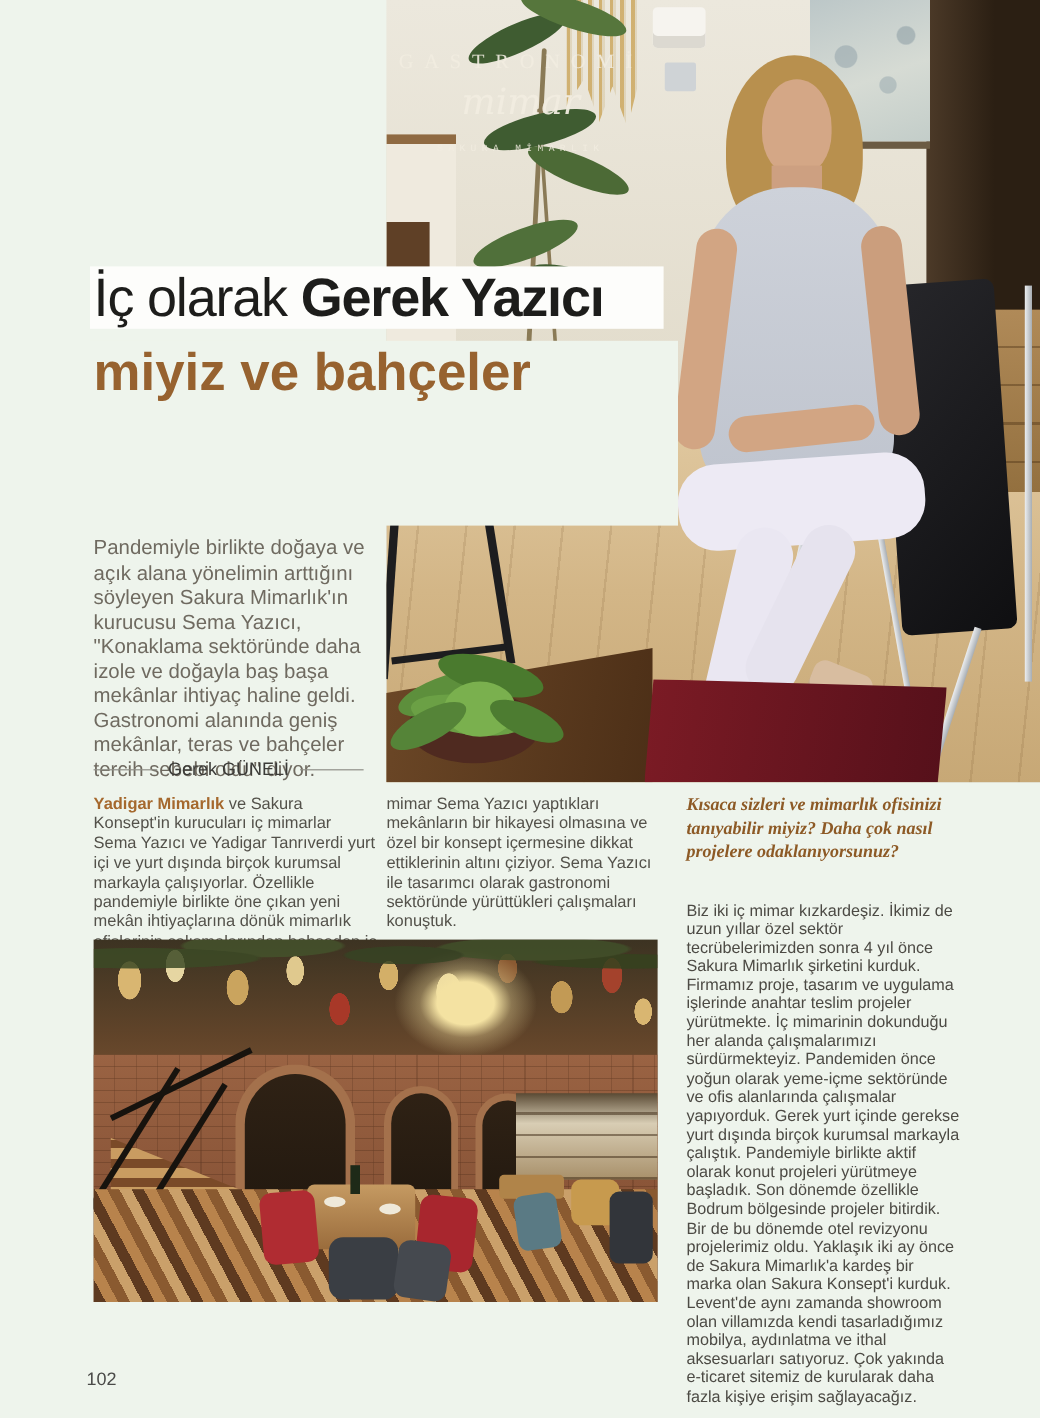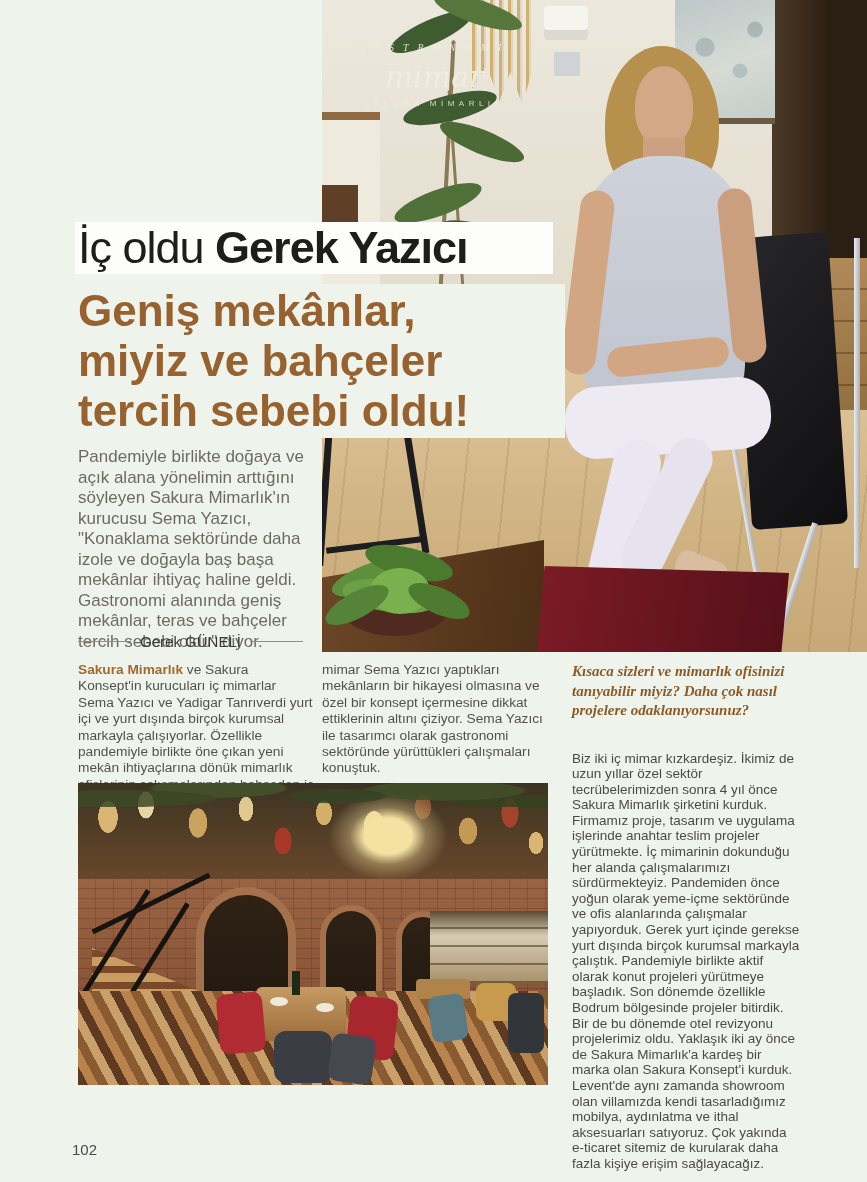--- a/index.html
+++ b/index.html
@@ -27,23 +27,23 @@
         background:radial-gradient(circle at 30% 40%,#8fa0a8 0 9%,transparent 10%),
                    radial-gradient(circle at 65% 60%,#97a8ae 0 7%,transparent 8%),
                    radial-gradient(circle at 80% 25%,#8698a0 0 6%,transparent 7%);}
   .pendant{left:150px;top:0;width:62px;height:106px;opacity:.95;
         background:repeating-linear-gradient(90deg,#cfae6c 0 3px,rgba(190,160,95,.25) 3px 5px,transparent 5px 9px);
         clip-path:polygon(0 0,100% 0,100% 58%,82% 100%,62% 68%,44% 96%,24% 62%,0 84%);}
   .thermostat{left:222px;top:6px;width:44px;height:34px;background:#f6f4ef;border-radius:4px;
         box-shadow:inset 0 -10px 0 #dcd9d1;}
   .wall-switch{left:232px;top:52px;width:26px;height:24px;background:#cfd3d6;border-radius:2px;}
   .hero-caption{left:2px;top:42px;width:220px;text-align:center;color:#f2ede1;}
-  .hero-kicker{font-size:10px;letter-spacing:9px;font-family:"Liberation Serif",serif;opacity:.9;font-style:italic;}
+  .hero-kicker{font-size:17px;letter-spacing:9px;font-family:"Liberation Serif",serif;opacity:.9;}
   .hero-script{font-family:"DejaVu Serif",serif;font-style:italic;font-size:30px;margin-top:6px;opacity:.95;}
-  .hero-sub{font-size:8px;letter-spacing:4.5px;margin-top:5px;font-family:Liberation Sans, sans-serif;opacity:.85;}
+  .hero-sub{font-size:8px;letter-spacing:4.5px;margin-top:17px;font-family:Liberation Mono, monospace;opacity:.85;}
   .cabinet-left{left:0;top:112px;width:58px;height:190px;background:#efeade;border-top:8px solid #8f6a42;}
   .cabinet-dark{left:0;top:185px;width:36px;height:40px;background:#5f4026;}
   .plant{left:55px;top:0;width:150px;height:390px;}
   .plant i{position:absolute;display:block;background:#3f5c31;border-radius:50%;}
   .plant i.t{background:#8a7a56;border-radius:2px;}
   .leg{position:absolute;background:linear-gradient(90deg,#eceef0,#a7adb3);}
   .chair-back{left:420px;top:235px;width:96px;height:292px;border-radius:8px;transform:rotate(-4deg);
         background:linear-gradient(135deg,#27272b,#0f0f11);}
   .woman{left:225px;top:40px;width:260px;height:612px;}
   .woman i{position:absolute;display:block;}
@@ -201,36 +201,34 @@
     </div>
 
     <div class="abs hero-caption">
       <div class="hero-kicker">GASTRONOMİ</div>
       <div class="hero-script">mimar</div>
       <div class="hero-sub">SAKURA MİMARLIK</div>
     </div>
   </div>
 
   <div class="abs hl-white">
-    <div class="t"><span>İç oldu </span><b>Gerek Yazıcı</b></div>
+    <div class="t"><span>İç olarak </span><b>Gerek Yazıcı</b></div>
   </div>
   <div class="abs hl-brown">
-    <div class="l">Geniş mekânlar,</div>
     <div class="l">miyiz ve bahçeler</div>
-    <div class="l">tercih sebebi oldu!</div>
   </div>
 
   <div class="abs intro">Pandemiyle birlikte doğaya ve açık alana yönelimin arttığını söyleyen Sakura Mimarlık'ın kurucusu Sema Yazıcı, "Konaklama sektöründe daha izole ve doğayla baş başa mekânlar ihtiyaç haline geldi. Gastronomi alanında geniş mekânlar, teras ve bahçeler tercih sebebi oldu" diyor.</div>
   <div class="abs byline">
     <span class="rule"></span>
     <span>Gerek GÜNELİ</span>
     <span class="rule"></span>
   </div>
 
-  <div class="abs col col1"><span class="lead">Sakura Mimarlık</span><span> ve Sakura Konsept'in kurucuları iç mimarlar Sema Yazıcı ve Yadigar Tanrıverdi yurt içi ve yurt dışında birçok kurumsal markayla çalışıyorlar. Özellikle pandemiyle birlikte öne çıkan yeni mekân ihtiyaçlarına dönük mimarlık ofislerinin çalışmalarından bahseden iç</span></div>
+  <div class="abs col col1"><span class="lead">Yadigar Mimarlık</span><span> ve Sakura Konsept'in kurucuları iç mimarlar Sema Yazıcı ve Yadigar Tanrıverdi yurt içi ve yurt dışında birçok kurumsal markayla çalışıyorlar. Özellikle pandemiyle birlikte öne çıkan yeni mekân ihtiyaçlarına dönük mimarlık ofislerinin çalışmalarından bahseden iç</span></div>
 
   <div class="abs col col2"><span>mimar Sema Yazıcı yaptıkları mekânların bir hikayesi olmasına ve özel bir konsept içermesine dikkat ettiklerinin altını çiziyor. Sema Yazıcı ile tasarımcı olarak gastronomi sektöründe yürüttükleri çalışmaları konuştuk.</span></div>
 
   <div class="abs col col3">
     <p class="question">Kısaca sizleri ve mimarlık ofisinizi tanıyabilir miyiz? Daha çok nasıl projelere odaklanıyorsunuz?</p>
     <div class="answer">Biz iki iç mimar kızkardeşiz. İkimiz de uzun yıllar özel sektör tecrübelerimizden sonra 4 yıl önce Sakura Mimarlık şirketini kurduk. Firmamız proje, tasarım ve uygulama işlerinde anahtar teslim projeler yürütmekte. İç mimarinin dokunduğu her alanda çalışmalarımızı sürdürmekteyiz. Pandemiden önce yoğun olarak yeme-içme sektöründe ve ofis alanlarında çalışmalar yapıyorduk. Gerek yurt içinde gerekse yurt dışında birçok kurumsal markayla çalıştık. Pandemiyle birlikte aktif olarak konut projeleri yürütmeye başladık. Son dönemde özellikle Bodrum bölgesinde projeler bitirdik. Bir de bu dönemde otel revizyonu projelerimiz oldu. Yaklaşık iki ay önce de Sakura Mimarlık'a kardeş bir marka olan Sakura Konsept'i kurduk. Levent'de aynı zamanda showroom olan villamızda kendi tasarladığımız mobilya, aydınlatma ve ithal aksesuarları satıyoruz. Çok yakında e-ticaret sitemiz de kurularak daha fazla kişiye erişim sağlayacağız.</div>
   </div>
 
   <div class="abs resto">
     <div class="abs lamps"></div>

